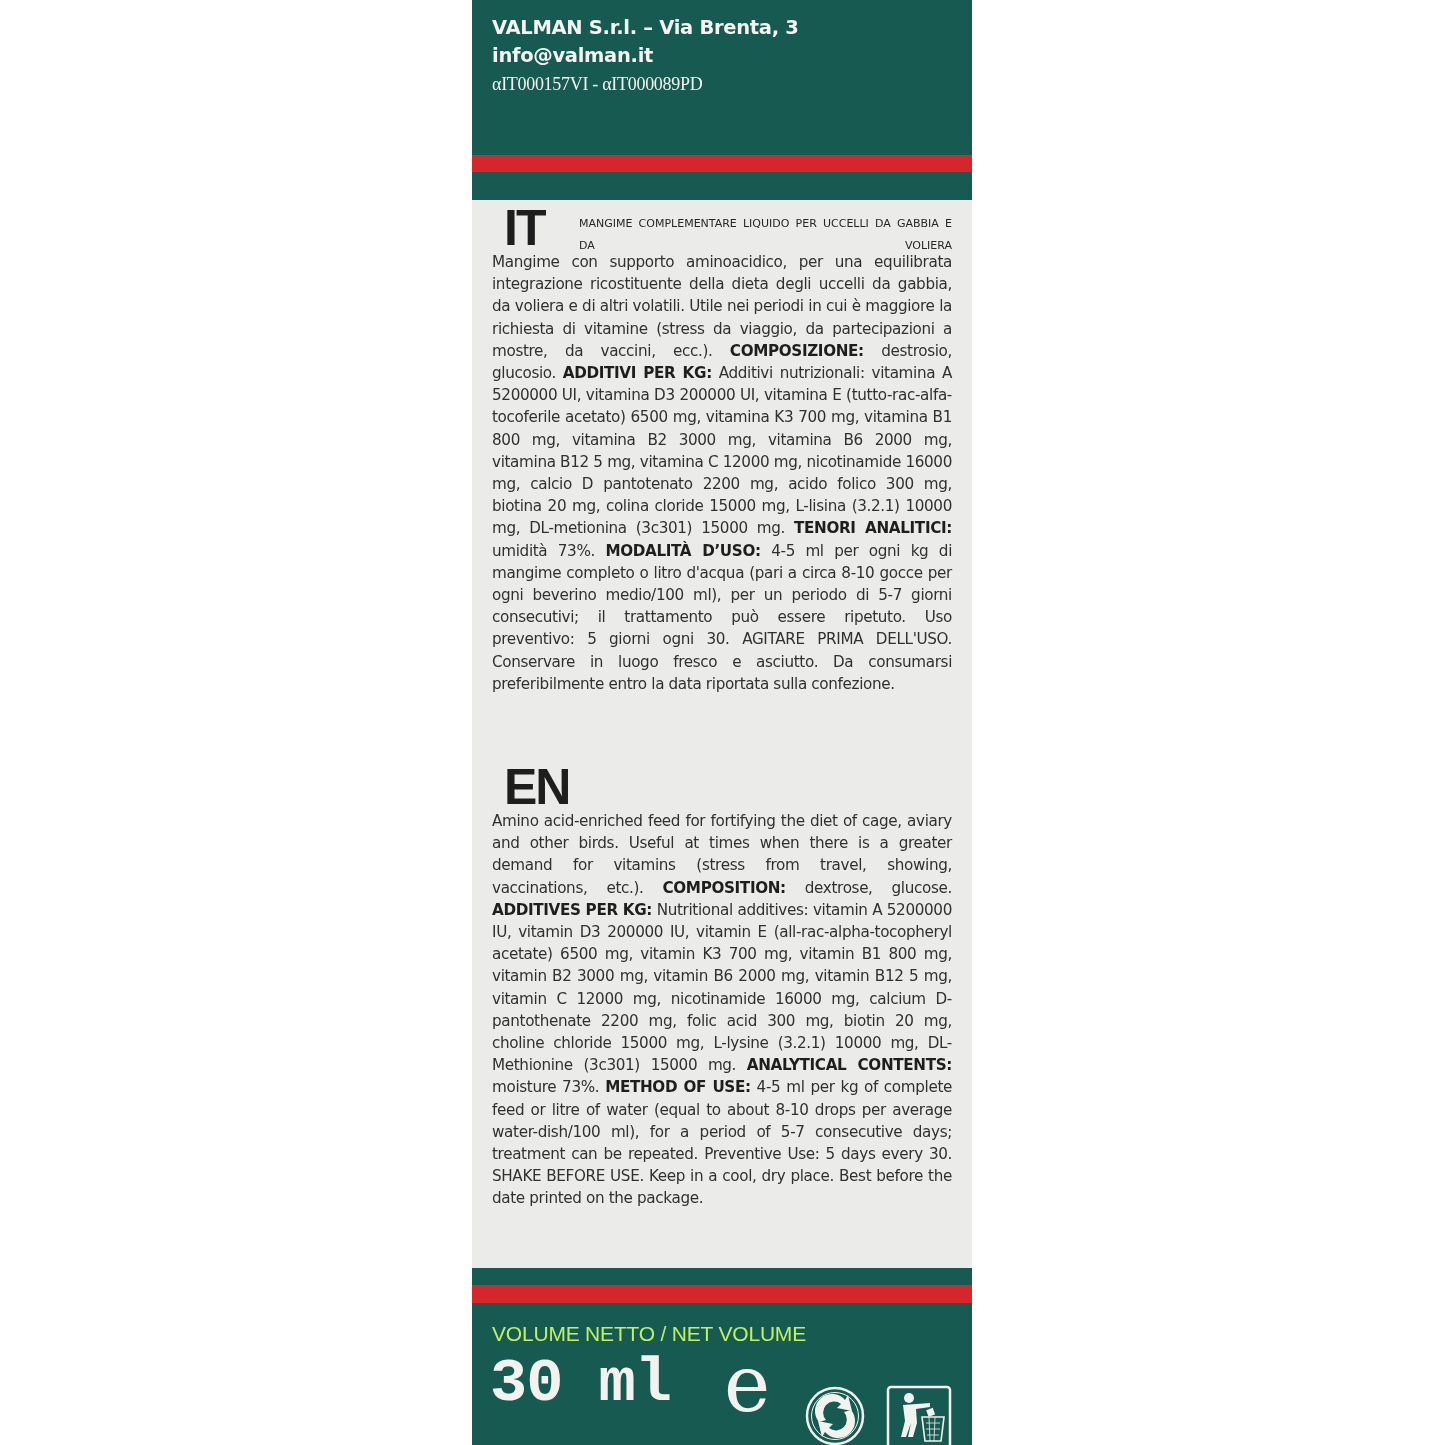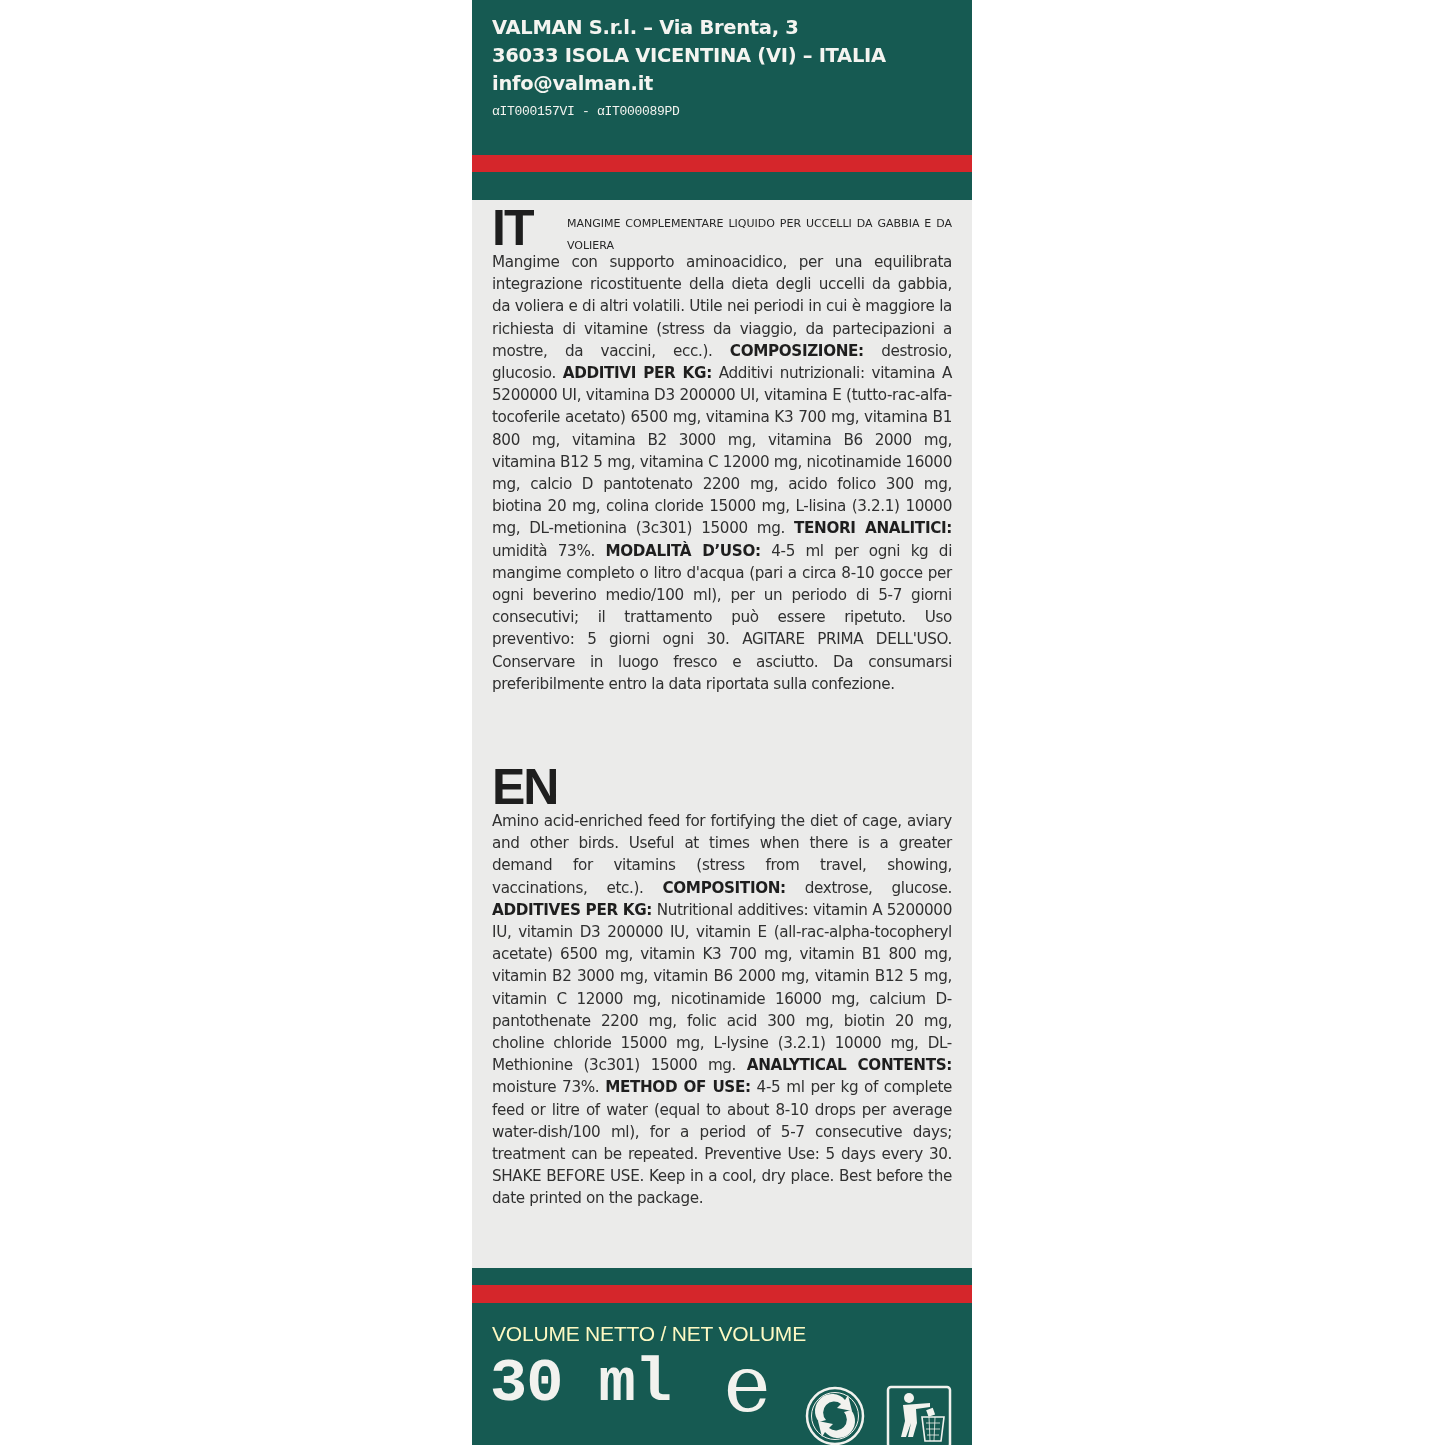--- a/index.html
+++ b/index.html
@@ -2,49 +2,48 @@
 <html><head>
 <meta charset="utf-8">
 <style>
   html, body { margin:0; padding:0; }
   body { width:1445px; height:1445px; background:#ffffff; position:relative; overflow:hidden; font-family:"DejaVu Sans", sans-serif; }
   .panel { position:absolute; left:472px; top:0; width:500px; height:1445px; background:#ebebea; }
   .top { position:absolute; left:0; top:0; width:500px; height:200px; background:#165a52; }
   .top-lines { position:absolute; left:20px; top:14px; color:#f4f4f0; }
   .top-lines div { font-size:19.5px; line-height:28px; white-space:nowrap; letter-spacing:-0.3px; }
   .top-lines .b { font-weight:bold; }
-  .top-lines .n { font-weight:normal; font-family:Liberation Mono, monospace; font-size:13px; }
+  .top-lines .n { font-weight:normal; font-family:Liberation Serif, serif; font-size:18px; }
   .red1 { position:absolute; left:0; top:155px; width:500px; height:17px; background:#d5262b; }
   .sec { position:absolute; left:20px; width:460px; color:#2b2b2b; }
   .sec-it { top:205px; }
   .sec-en { top:764px; }
-  .head { position:relative; height:46px; }
+  .head { position:relative; height:46px;margin-left:12px; }
   .code { position:absolute; left:0; top:-2px; font-family:"Liberation Sans", sans-serif; font-weight:bold; font-size:50px; line-height:50px; color:#1e1e1e; letter-spacing:-2px; }
   .htitle { position:absolute; top:8px; right:0; font-weight:normal; font-size:11px; line-height:22px; text-align:justify; text-align-last:justify; color:#262626; }
   .sec-it .htitle { left:75px; }
   .sec-en .htitle { left:79px; }
   .body { font-size:15.2px; line-height:22.2px; text-align:justify; color:#303030; letter-spacing:-0.35px; }
   .body b { color:#1e1e1e; }
   .bottom { position:absolute; left:0; top:1268px; width:500px; height:177px; background:#165a52; }
   .red2 { position:absolute; left:0; top:17px; width:500px; height:18px; background:#d5262b; }
-  .vol-label { position:absolute; left:20px; top:54px; font-family:"Liberation Sans", sans-serif; font-size:21px; color:#fef9c3; letter-spacing:-0.2px;text-align:right; }
+  .vol-label { position:absolute; left:20px; top:54px; font-family:"Liberation Sans", sans-serif; font-size:21px; color:#bef264; letter-spacing:-0.2px;text-align:right; }
   .vol-value { position:absolute; left:18px; top:80px; font-family:Liberation Mono, monospace; font-weight:bold; font-size:62px; color:#f2f2ee; letter-spacing:-1px; }
   .e-mark { position:absolute; left:252px; top:77px; font-family:"DejaVu Serif", serif; font-size:78px; line-height:78px; color:#f2f2ee; }
   .recycle { position:absolute; left:333px; top:118px; }
   .tidy { position:absolute; left:414px; top:117px; }
 </style>
 </head>
 <body>
 
 <div class="panel">
 
   <div class="top">
     <div class="top-lines">
       <div class="b">VALMAN S.r.l.  –  Via Brenta,  3</div>
-      <div class="b">36033  ISOLA VICENTINA (VI) – ITALIA</div>
       <div class="b">info@valman.it</div>
       <div class="n">αIT000157VI - αIT000089PD</div>
     </div>
     <div class="red1"></div>
   </div>
 
   <div class="sec sec-it">
     <div class="head">
       <div class="code">IT</div>
       <div class="htitle">MANGIME COMPLEMENTARE LIQUIDO PER UCCELLI DA GABBIA E DA VOLIERA</div>

